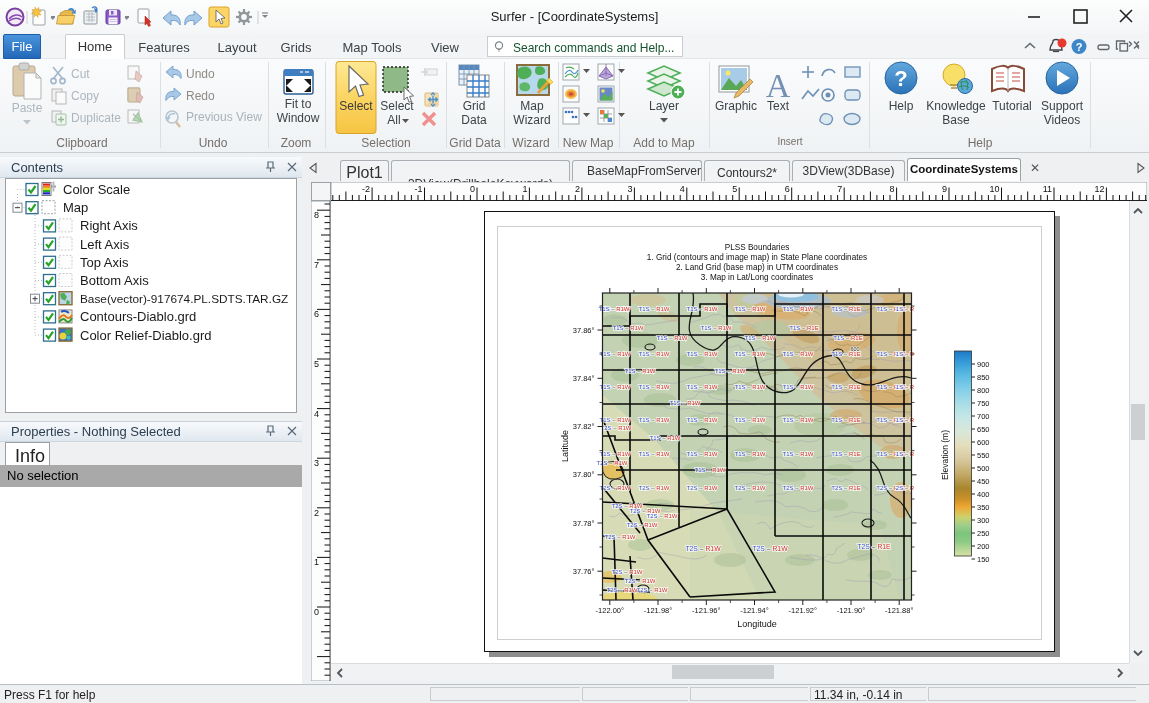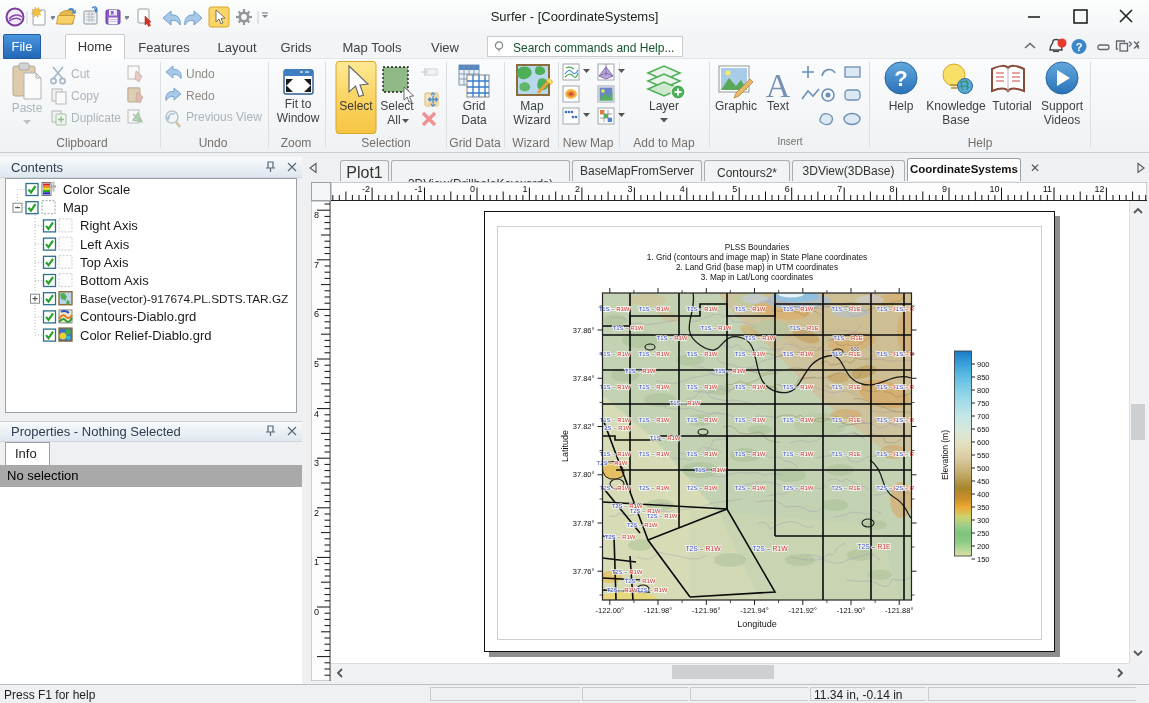--- a/index.html
+++ b/index.html
@@ -347,33 +347,33 @@
 <div style="position:absolute;left:0px;top:421px;width:302px;height:21px;background:linear-gradient(#f8fafc,#dfe7ef);border-top:1px solid #c9d2da;border-bottom:1px solid #cdd6de;"></div>
 <div class="t" style="left:11px;top:424px;font-size:13px;color:#2c3e50;">Properties - Nothing Selected</div>
 <svg style="position:absolute;left:262px;top:424px;width:36px;height:14px;" viewBox="0 0 36 14">
     <g stroke="#5a6a78" stroke-width="1.2" fill="none">
 <path d="M6,2 l5,0 0,6 -5,0z M8.5,8 l0,4 M4,8 l9,0"></path>
       <path d="M26,3 l8,8 m0,-8 l-8,8"></path>
     </g>
   </svg>
 <div style="position:absolute;left:0px;top:442px;width:302px;height:242px;background:#fff;"></div>
 <div style="position:absolute;left:0px;top:442px;width:302px;height:23px;background:#eef0f2;"></div>
-<div style="position:absolute;left:5px;top:442px;width:45px;height:23px;background:#fff;border:1px solid #9aa2a8;border-bottom:none;font-size:13px;color:#222;padding:3px 0 0 9px;">Info</div>
+<div style="position:absolute;left:5px;top:442px;width:45px;height:23px;background:#fff;border:1px solid #9aa2a8;border-bottom:none;font-size:18px;color:#222;padding:3px 0 0 9px;">Info</div>
 <div style="position:absolute;left:0px;top:465px;width:302px;height:22px;background:#a9a9a9;font-size:13px;color:#000;padding:3px 0 0 7px;">No selection</div>
 <div style="position:absolute;left:302px;top:153px;width:847px;height:532px;background:#eef0f2;"></div>
 <div style="position:absolute;left:303px;top:157px;width:846px;height:24px;background:#eef0f2;"></div>
 <svg style="position:absolute;left:308px;top:162px;width:10px;height:12px;" viewBox="0 0 10 12">
     <path d="M8,1.5 L2,6 8,10.5 Z" fill="none" stroke="#555" stroke-width="1.1"></path>
   </svg>
 <svg style="position:absolute;left:1136px;top:162px;width:10px;height:12px;" viewBox="0 0 10 12">
     <path d="M2,1.5 L8,6 2,10.5 Z" fill="none" stroke="#555" stroke-width="1.1"></path>
   </svg>
 <div style="position:absolute;left:340px;top:160px;width:49px;height:21px;background:#f2f3f4;border:1px solid #a8aeb3;border-bottom:none;border-radius:3px 3px 0 0;font-size:16px;color:#333;text-align:center;padding-top:3px;">Plot1</div>
 <div style="position:absolute;left:391px;top:160px;width:179px;height:21px;background:#f2f3f4;border:1px solid #a8aeb3;border-bottom:none;border-radius:3px 3px 0 0;font-size:12px;color:#333;text-align:center;padding-top:16px;">3DView(DrillholeKeywords)</div>
-<div style="position:absolute;left:572px;top:160px;width:130px;height:21px;background:#f2f3f4;border:1px solid #a8aeb3;border-bottom:none;border-radius:3px 3px 0 0;font-size:12px;color:#333;text-align:center;padding-top:3px;">BaseMapFromServer</div>
+<div style="position:absolute;left:572px;top:160px;width:130px;height:21px;background:#f2f3f4;border:1px solid #a8aeb3;border-bottom:none;border-radius:3px 3px 0 0;font-size:12px;color:#333;text-align:right;padding-top:3px;">BaseMapFromServer</div>
 <div style="position:absolute;left:704px;top:160px;width:86px;height:21px;background:#f2f3f4;border:1px solid #a8aeb3;border-bottom:none;border-radius:3px 3px 0 0;font-size:12px;color:#333;text-align:center;padding-top:5px;">Contours2*</div>
 <div style="position:absolute;left:792px;top:160px;width:113px;height:21px;background:#f2f3f4;border:1px solid #a8aeb3;border-bottom:none;border-radius:3px 3px 0 0;font-size:12px;color:#333;text-align:center;padding-top:3px;">3DView(3DBase)</div>
 <div style="position:absolute;left:907px;top:158px;width:114px;height:23px;background:#fff;border:1px solid #9aa2a8;border-bottom:none;border-radius:3px 3px 0 0;font-size:11.5px;font-weight:bold;color:#111;text-align:center;padding-top:4px;">CoordinateSystems</div>
 <div class="t" style="left:1030px;top:161px;font-size:12px;color:#555;">✕</div>
 <div style="position:absolute;left:311px;top:182px;width:20px;height:19px;background:#f4f5f6;border:1px solid #9aa2a8;"></div>
 <svg style="position:absolute;left:331px;top:182px;width:816px;height:19px;" viewBox="0 0 816 19">
     <rect x="0" y="0" width="816" height="19" fill="#fdfdfd" stroke="#9aa2a8" stroke-width="1"></rect>
     <line x1="0" y1="18.5" x2="816" y2="18.5" stroke="#222" stroke-width="1.2"></line>
     <line x1="1.8" y1="13.0" x2="1.8" y2="18.5" stroke="#111" stroke-width="1"></line>
     <line x1="8.3" y1="13.0" x2="8.3" y2="18.5" stroke="#111" stroke-width="1"></line>

